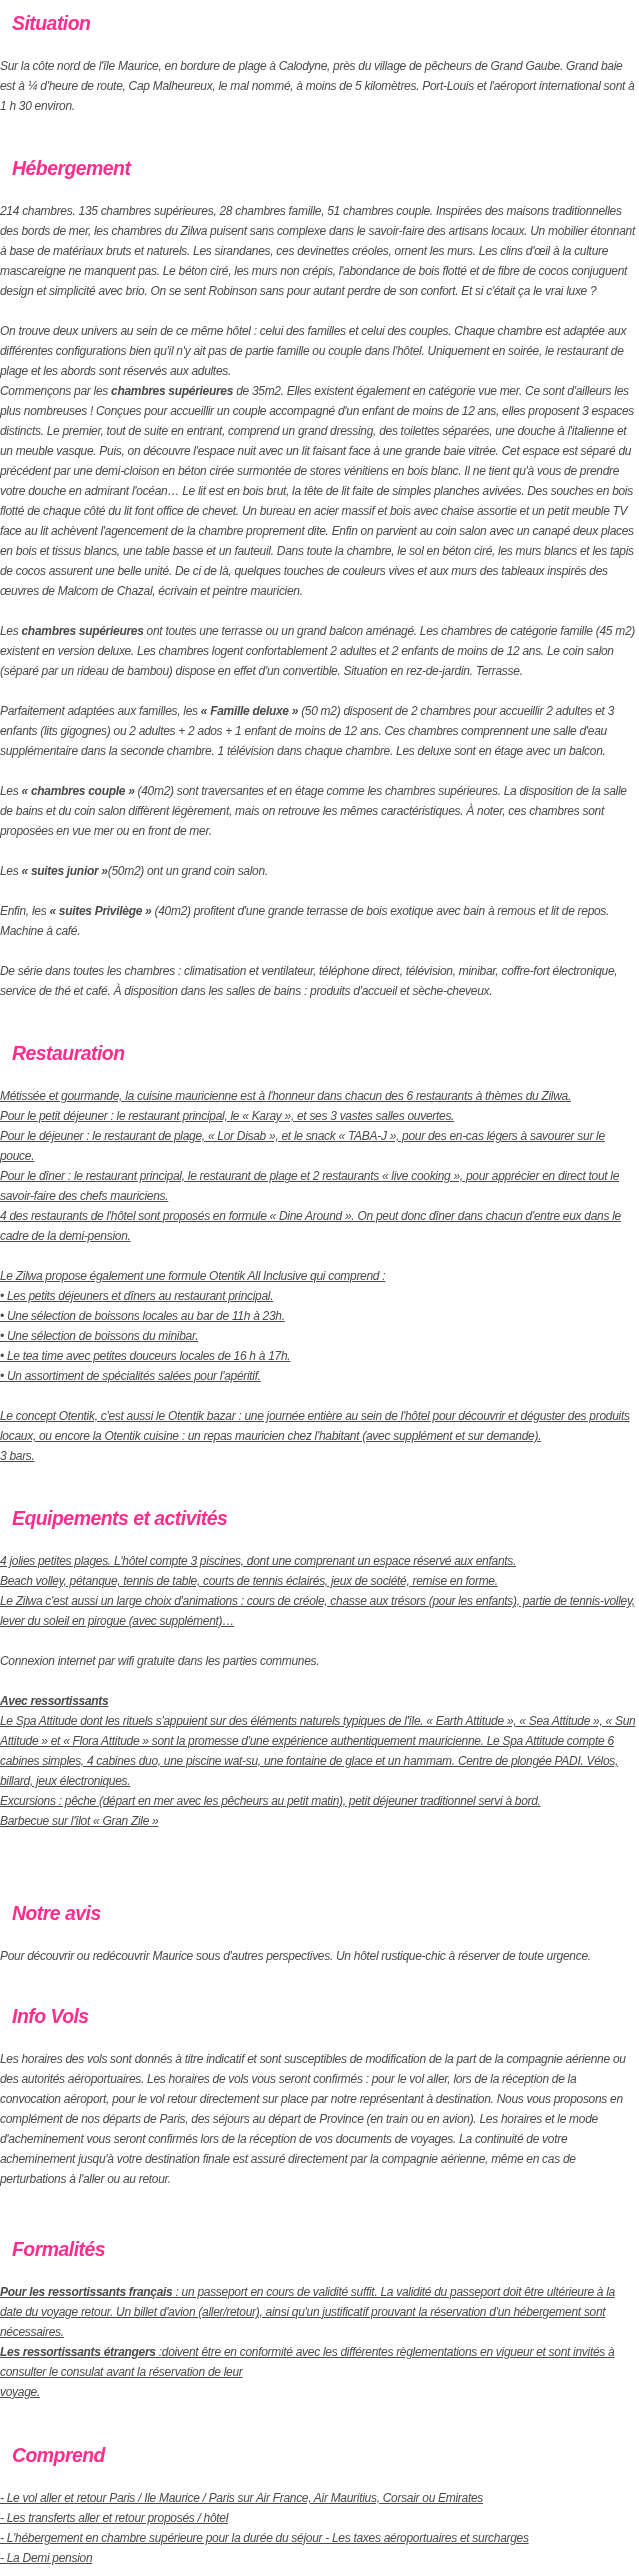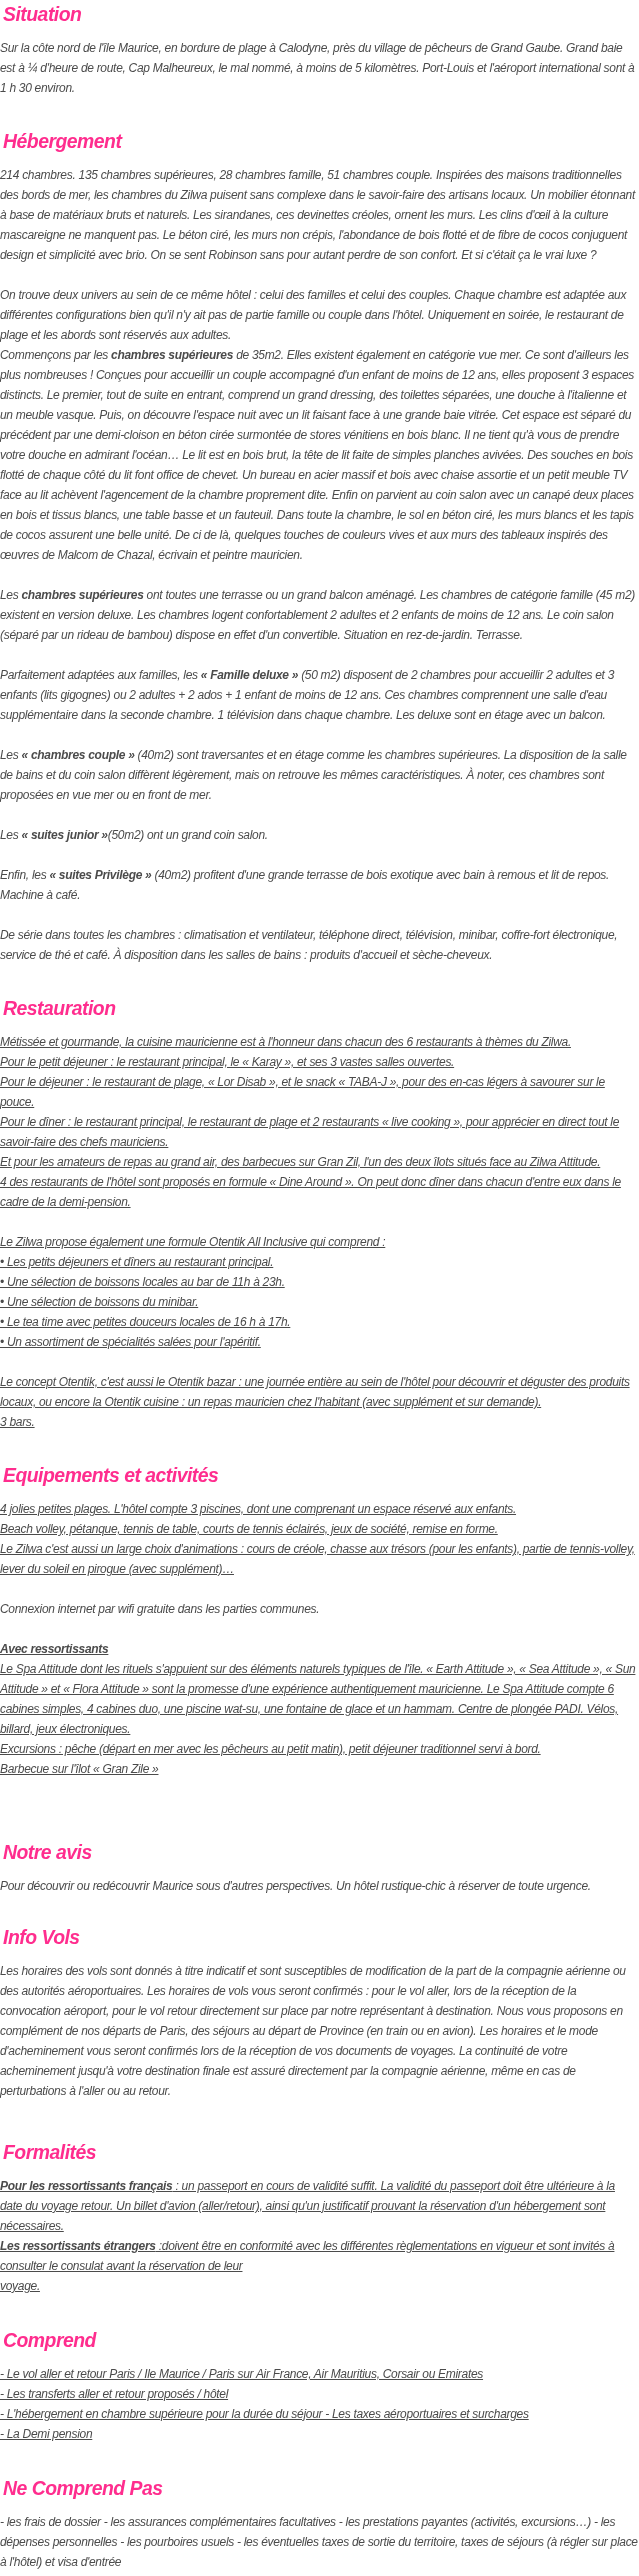--- a/index.html
+++ b/index.html
@@ -9,21 +9,21 @@
       color: #4a4a4a;
     }
     .page { padding: 0 0 8.4px 0; }
     .section-title {
       font-family: "Liberation Sans", sans-serif;
       font-style: italic;
       font-weight: 700;
       color: #ff2d8e;
       font-size: 19.4px;
       letter-spacing: -0.5px;
-      margin: 3px;
+      margin: 12px;
       line-height: 23.6px;
     }
     .para {
       font-style: italic;
       font-size: 12px;
       line-height: 20px;
       letter-spacing: -0.3px;
       margin: 0;
       color: #4b4b4b;
     }
@@ -70,21 +70,20 @@
   <div style="height:29px"></div>
 
   <section>
     <h2 class="section-title">Restauration</h2>
     <div class="gap-s"></div>
     <p class="para">
       <span class="line">Métissée et gourmande, la cuisine mauricienne est à l'honneur dans chacun des 6 restaurants à thèmes du Zilwa.</span>
       <span class="line">Pour le petit déjeuner : le restaurant principal, le « Karay », et ses 3 vastes salles ouvertes.</span>
       <span class="line">Pour le déjeuner : le restaurant de plage, « Lor Disab », et le snack « TABA-J », pour des en-cas légers à savourer sur le pouce.</span>
       <span class="line">Pour le dîner : le restaurant principal, le restaurant de plage et 2 restaurants « live cooking », pour apprécier en direct tout le savoir-faire des chefs mauriciens.</span>
-      <span class="line">Et pour les amateurs de repas au grand air, des barbecues sur Gran Zil, l'un des deux îlots situés face au Zilwa Attitude.</span>
       <span class="line">4 des restaurants de l'hôtel sont proposés en formule « Dine Around ». On peut donc dîner dans chacun d'entre eux dans le cadre de la demi-pension.</span>
     </p>
     <div class="gap-m"></div>
     <p class="para">
       <span class="line">Le Zilwa propose également une formule Otentik All Inclusive qui comprend :</span>
       <span class="line">• Les petits déjeuners et dîners au restaurant principal.</span>
       <span class="line">• Une sélection de boissons locales au bar de 11h à 23h.</span>
       <span class="line">• Une sélection de boissons du minibar.</span>
       <span class="line">• Le tea time avec petites douceurs locales de 16 h à 17h.</span>
       <span class="line">• Un assortiment de spécialités salées pour l'apéritif.</span>

